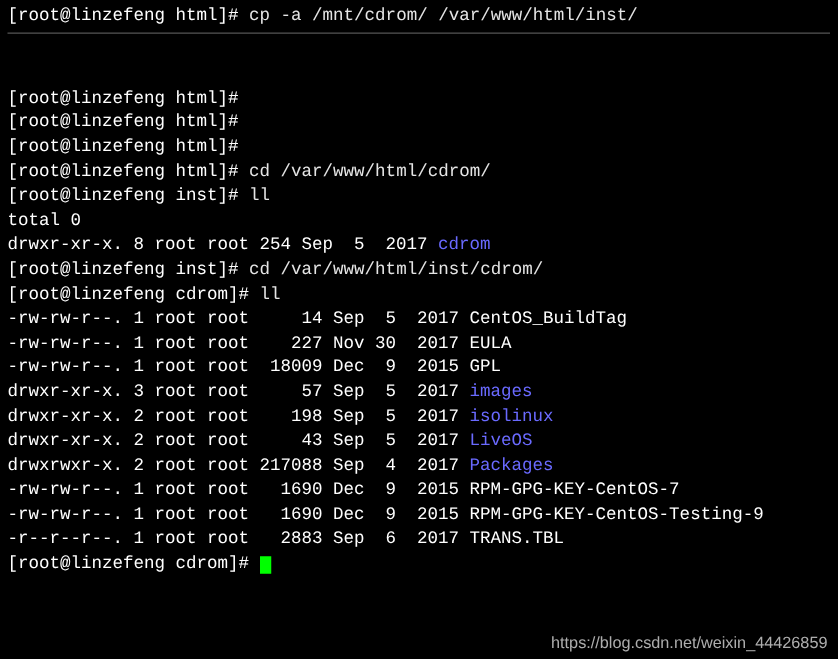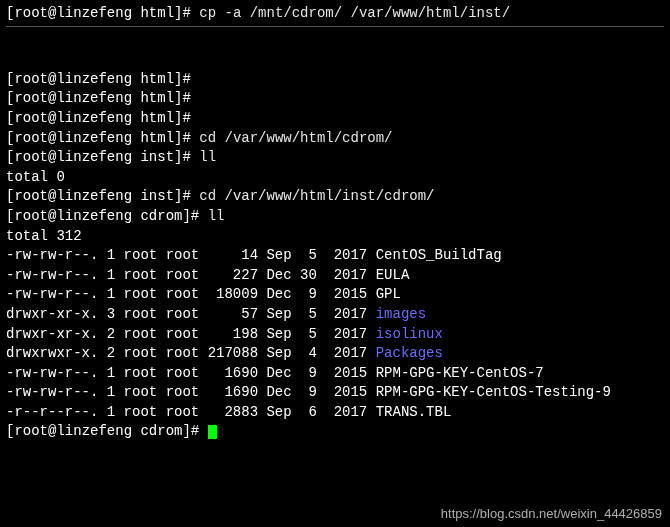--- a/index.html
+++ b/index.html
@@ -56,33 +56,34 @@
   <div class="line"><span>[</span><span>root</span><span>@</span><span>linzefeng</span><span> </span><span>html</span><span>]# </span><span class="cmd"></span></div>
 
   <div class="line"><span>[</span><span>root</span><span>@</span><span>linzefeng</span><span> </span><span>html</span><span>]# </span><span class="cmd"></span></div>
 
   <div class="line"><span>[</span><span>root</span><span>@</span><span>linzefeng</span><span> </span><span>html</span><span>]# </span><span class="cmd">cd /var/www/html/cdrom/</span></div>
 
   <div class="line"><span>[</span><span>root</span><span>@</span><span>linzefeng</span><span> </span><span>inst</span><span>]# </span><span class="cmd">ll</span></div>
 
   <div class="line"><span>total 0</span></div>
 
+  <div class="line"><span>drwxr-xr-x. 8 root root 254 Sep  5  2017 </span><span class="dir-link">cdrom</span></div>
 
   <div class="line"><span>[</span><span>root</span><span>@</span><span>linzefeng</span><span> </span><span>inst</span><span>]# </span><span class="cmd">cd /var/www/html/inst/cdrom/</span></div>
 
   <div class="line"><span>[</span><span>root</span><span>@</span><span>linzefeng</span><span> </span><span>cdrom</span><span>]# </span><span class="cmd">ll</span></div>
 
-  <div class="line"><span>total 312</span></div>
 
   <div id="listing-container">
       <div class="line"><span>-rw-rw-r--. 1 root root     14 Sep  5  2017 </span><span>CentOS_BuildTag</span></div>
-      <div class="line"><span>-rw-rw-r--. 1 root root    227 Dec 30  2017 </span><span>EULA</span></div>
+      <div class="line"><span>-rw-rw-r--. 1 root root    227 Nov 30  2017 </span><span>EULA</span></div>
       <div class="line"><span>-rw-rw-r--. 1 root root  18009 Dec  9  2015 </span><span>GPL</span></div>
       <div class="line"><span>drwxr-xr-x. 3 root root     57 Sep  5  2017 </span><span class="dir-link">images</span></div>
       <div class="line"><span>drwxr-xr-x. 2 root root    198 Sep  5  2017 </span><span class="dir-link">isolinux</span></div>
+      <div class="line"><span>drwxr-xr-x. 2 root root     43 Sep  5  2017 </span><span class="dir-link">LiveOS</span></div>
       <div class="line"><span>drwxrwxr-x. 2 root root 217088 Sep  4  2017 </span><span class="dir-link">Packages</span></div>
       <div class="line"><span>-rw-rw-r--. 1 root root   1690 Dec  9  2015 </span><span>RPM-GPG-KEY-CentOS-7</span></div>
       <div class="line"><span>-rw-rw-r--. 1 root root   1690 Dec  9  2015 </span><span>RPM-GPG-KEY-CentOS-Testing-9</span></div>
       <div class="line"><span>-r--r--r--. 1 root root   2883 Sep  6  2017 </span><span>TRANS.TBL</span></div>
     </div>
 
   <div class="line"><span>[</span><span>root</span><span>@</span><span>linzefeng</span><span> </span><span>cdrom</span><span>]# </span><span class="cursor"></span></div>
 
 </div>
 

